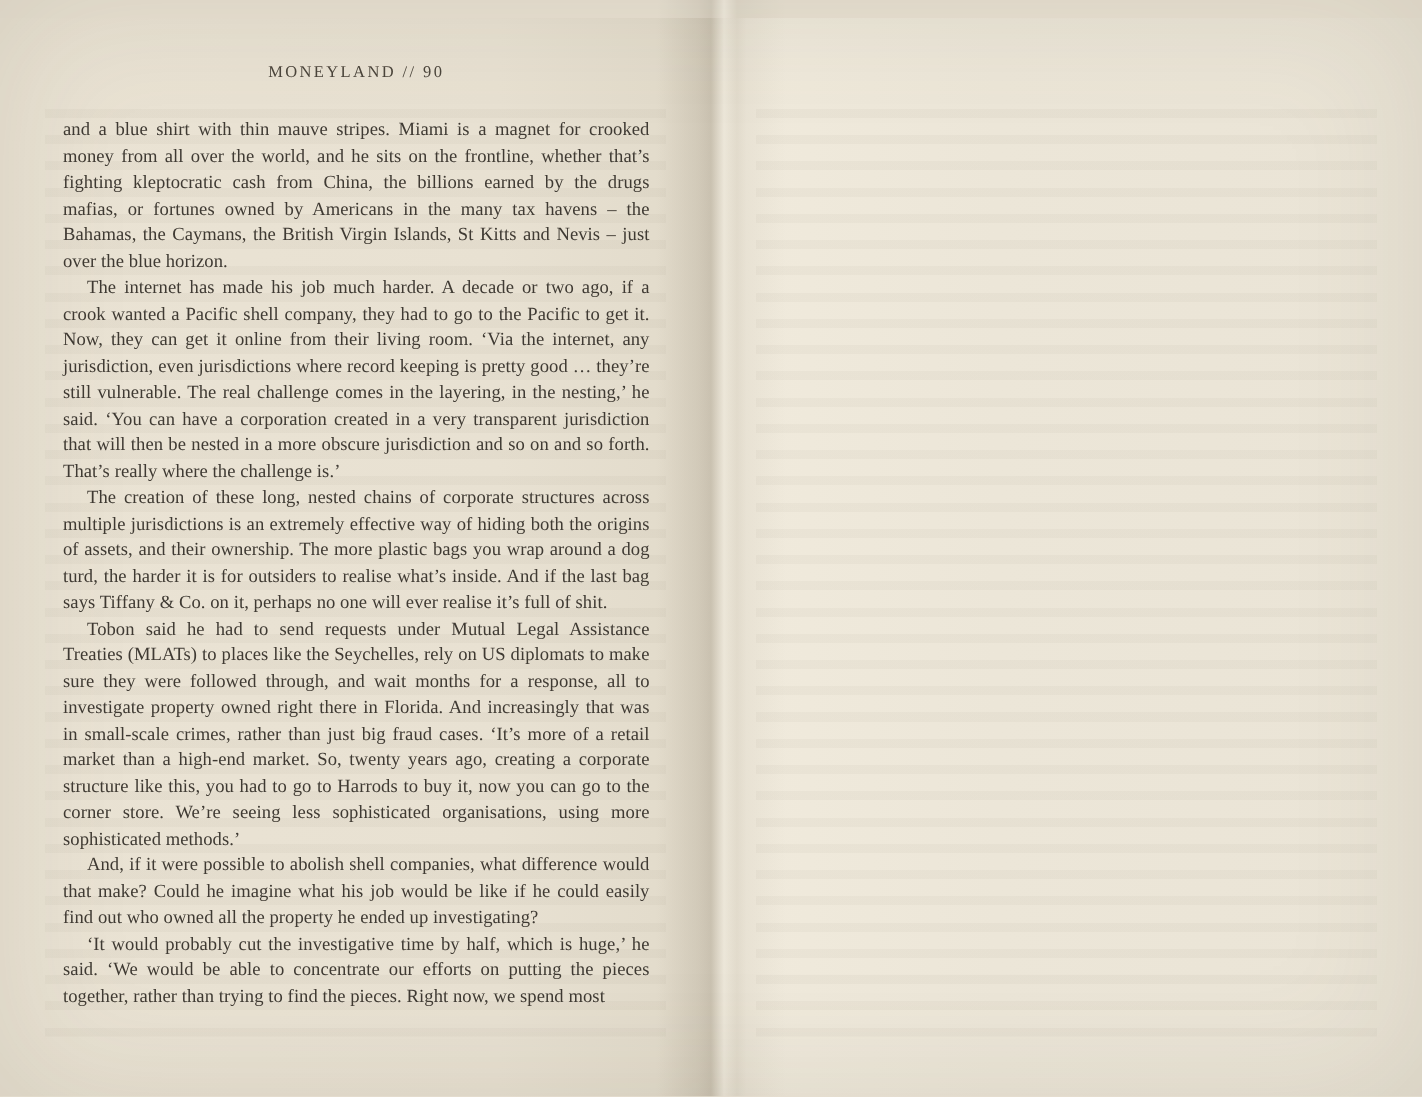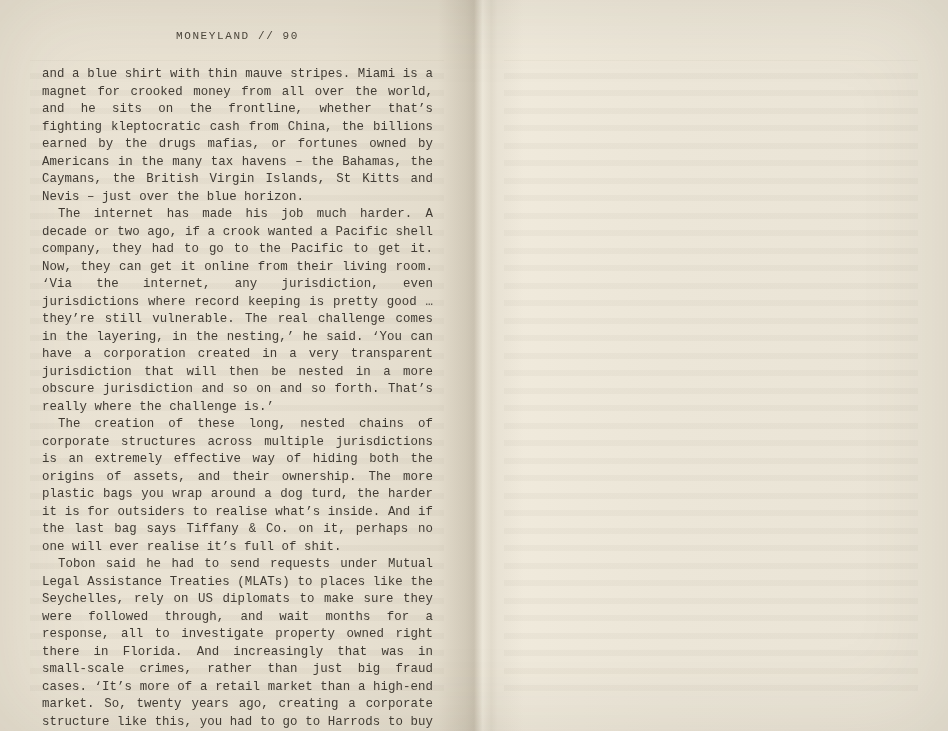--- a/index.html
+++ b/index.html
@@ -11,23 +11,22 @@
     background: #e9e2d3;
   }
   .spread {
     position: relative;
     width: 948px;
     height: 731px;
     font-family: "Liberation Serif", "DejaVu Serif", serif;
   }
   .page {
     position: absolute;
-    top: 0;
+    top: 12px;
     bottom: 0;
-    font-family: Liberation Mono, monospace;
   }
   .page-left {
     left: 0;
     width: 474px;
     background: linear-gradient(90deg, #eae3d4 0%, #e8e1d2 70%, #e3dccc 92%, #dcd4c3 100%);
   }
   .page-right {
     left: 474px;
     width: 474px;
     background: linear-gradient(90deg, #ddd5c4 0%, #f0eadc 5%, #ece6d8 40%, #eae4d6 100%);

